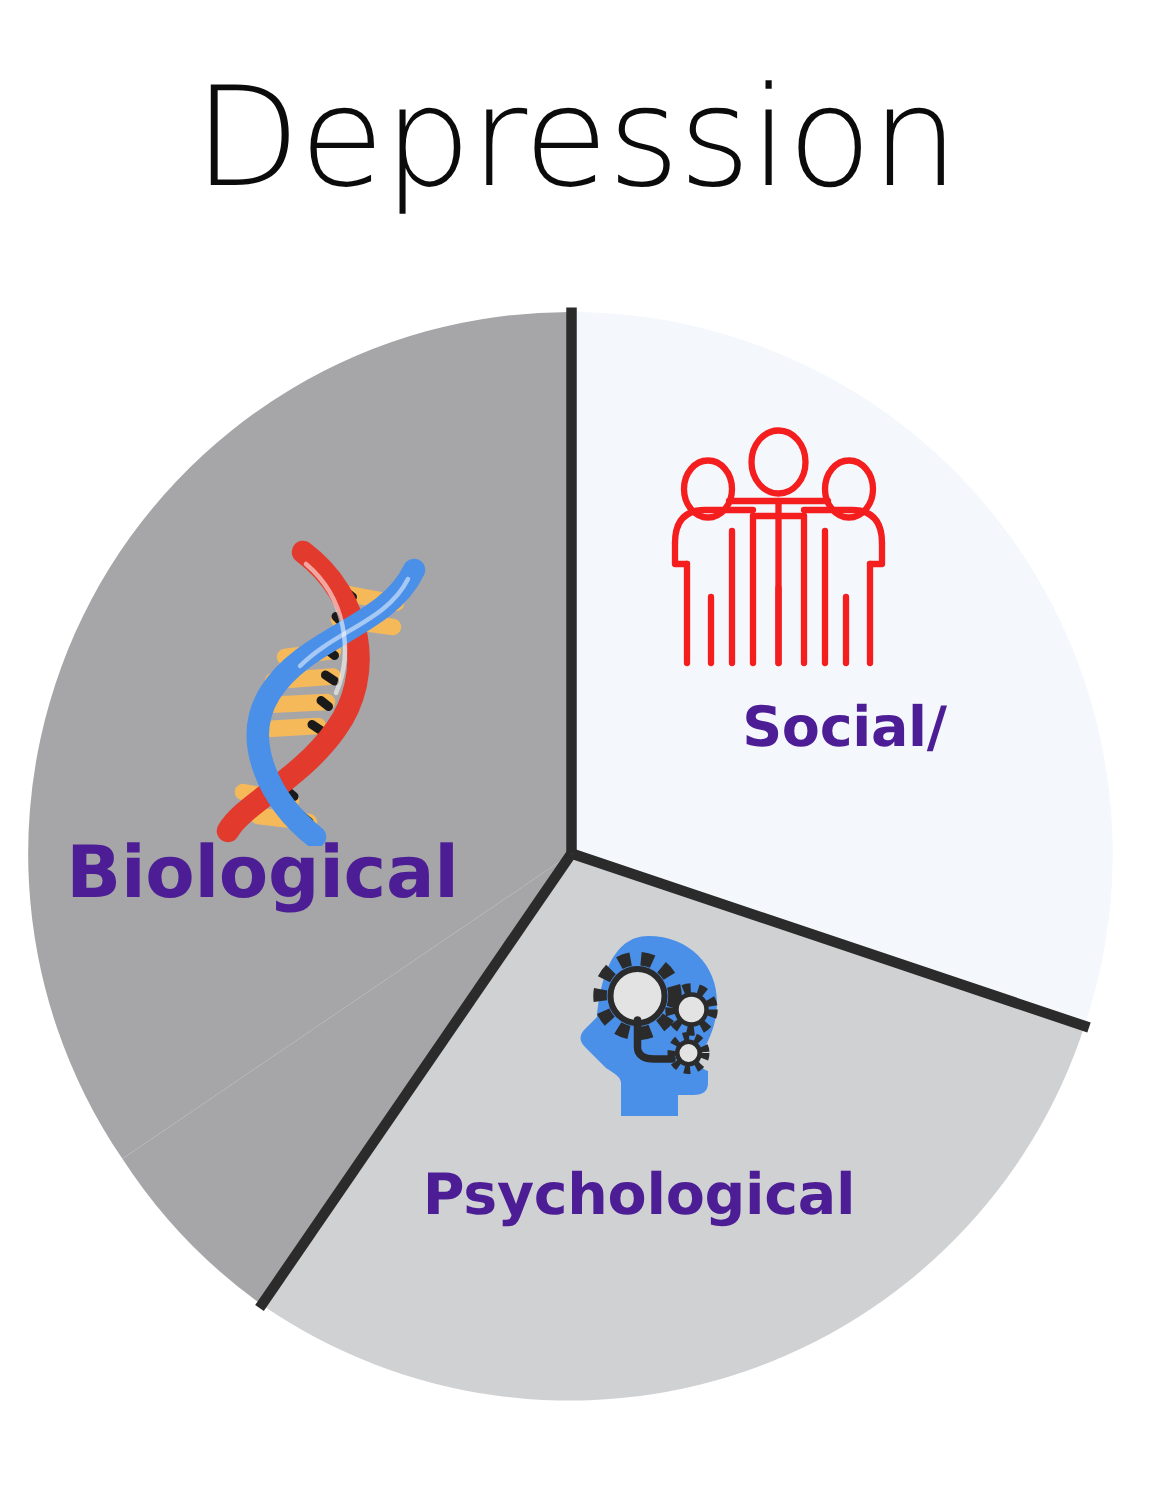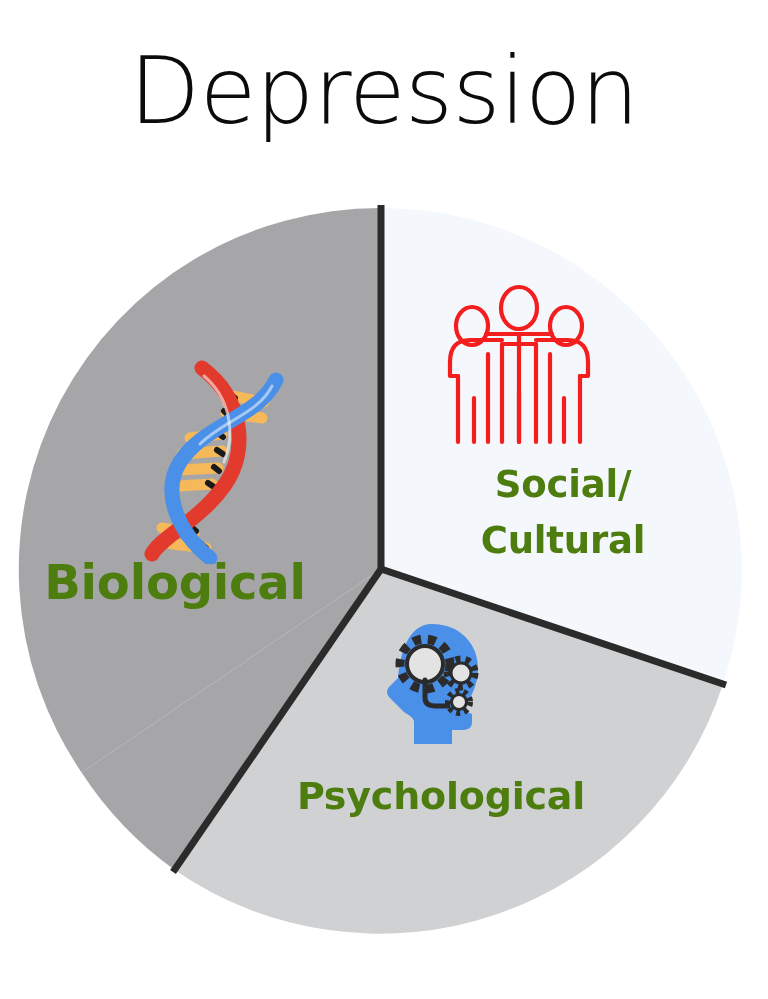--- a/index.html
+++ b/index.html
@@ -41,42 +41,42 @@
   #pie-svg {
     display: block;
     width: 768px;
     height: 999px;
   }
 
   .seg-label {
     position: absolute;
     font-family: "DejaVu Sans", "Liberation Sans", sans-serif;
     font-weight: bold;
-    color: #4d7c0f;
+    color: #4c1d95;
     letter-spacing: -0.2px;
     text-align: center;
     white-space: nowrap;
   }
   #label-biological {
     left: 30px;
     top: 557px;
     width: 290px;
     font-size: 48px;
     line-height: 1.06;
   }
   #label-social {
     left: 438px;
     top: 457px;
     width: 250px;
     font-size: 37px;
     line-height: 1.52;
   }
   #label-social .line2 { display: block; }
   #label-psychological {
-    left: 291px;
+    left: 276px;
     top: 776px;
     width: 300px;
     font-size: 38px;
     line-height: 1.06;
   }
 
   .icon-holder {
     position: absolute;
   }
   #icon-dna      { left: 138px; top: 358px; width: 176px; height: 206px; }
@@ -209,16 +209,15 @@
     </g>
 
     <path d="M 45 62 L 45 80 C 45 86 50 88 56 88 L 68 88" fill="none" stroke="#2B2B2B" stroke-width="5" stroke-linecap="round"></path>
   </svg>
 </div>
 
 <div class="seg-label" id="label-biological">Biological</div>
 
 <div class="seg-label" id="label-social">
   <span class="line1">Social/</span>
-  <span class="line2">Cultural</span>
 </div>
 
 <div class="seg-label" id="label-psychological">Psychological</div>
 
 </body></html>

